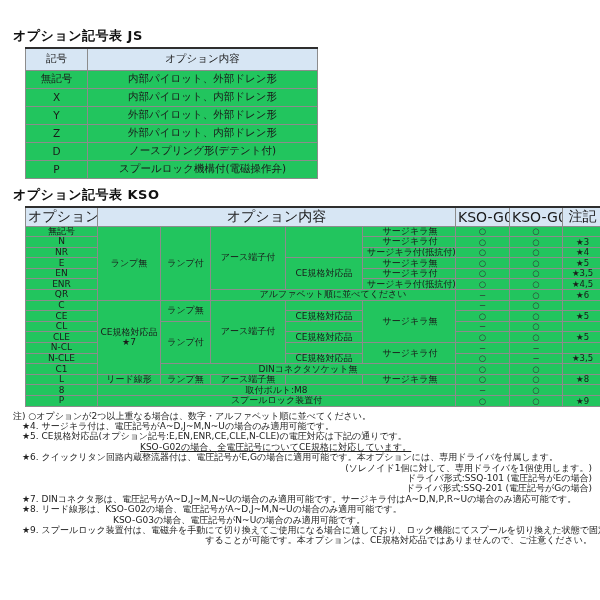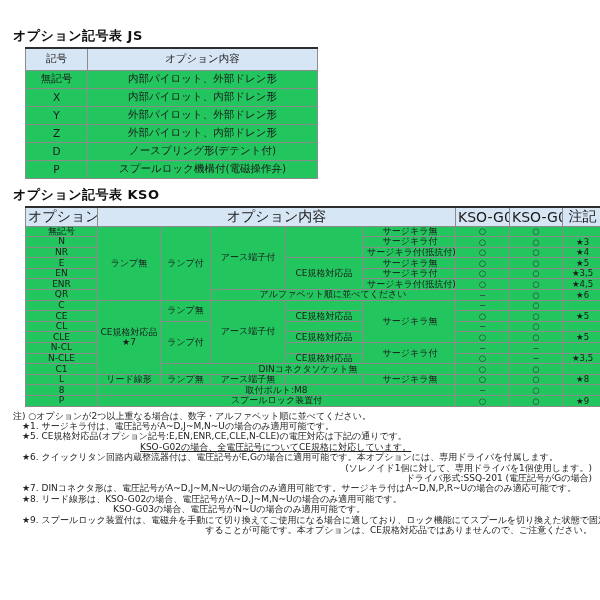--- a/index.html
+++ b/index.html
@@ -240,25 +240,26 @@
       <td colspan="5">スプールロック装置付</td>
       <td class="mark">○</td>
       <td class="mark">○</td>
       <td class="noteref">★9</td>
     </tr>
   </tbody>
     </table>
 
   <div class="notes">
     <div class="note-line n0">注) ○オプションが2つ以上重なる場合は、数字・アルファベット順に並べてください。</div>
-    <div class="note-line n1">★1. サージキラ付は、電圧記号がA~D,J~M,N~Uの場合のみ適用可能です。</div>
+    <div class="note-line n1">★4. サージキラ付は、電圧記号がA~D,J~M,N~Uの場合のみ適用可能です。</div>
     <div class="note-line n1">★5. CE規格対応品(オプション記号:E,EN,ENR,CE,CLE,N-CLE)の電圧対応は下記の通りです。</div>
     <div class="note-line n3">KSO-G02の場合、全電圧記号についてCE規格に対応しています。</div>
     <div class="note-line n1">★6. クイックリタン回路内蔵整流器付は、電圧記号がE,Gの場合に適用可能です。本オプションには、専用ドライバを付属します。</div>
     <div class="note-line n2">(ソレノイド1個に対して、専用ドライバを1個使用します。)</div>
+    <div class="note-line n2">ドライバ形式:SSQ-101 (電圧記号がEの場合)</div>
     <div class="note-line n2">ドライバ形式:SSQ-201 (電圧記号がGの場合)</div>
     <div class="note-line n1">★7. DINコネクタ形は、電圧記号がA~D,J~M,N~Uの場合のみ適用可能です。サージキラ付はA~D,N,P,R~Uの場合のみ適応可能です。</div>
     <div class="note-line n1">★8. リード線形は、KSO-G02の場合、電圧記号がA~D,J~M,N~Uの場合のみ適用可能です。</div>
     <div class="note-line n4">KSO-G03の場合、電圧記号がN~Uの場合のみ適用可能です。</div>
     <div class="note-line n1">★9. スプールロック装置付は、電磁弁を手動にて切り換えてご使用になる場合に適しており、ロック機能にてスプールを切り換えた状態で固定</div>
     <div class="note-line n2">することが可能です。本オプションは、CE規格対応品ではありませんので、ご注意ください。</div>
   </div>
 
 </div>
 

